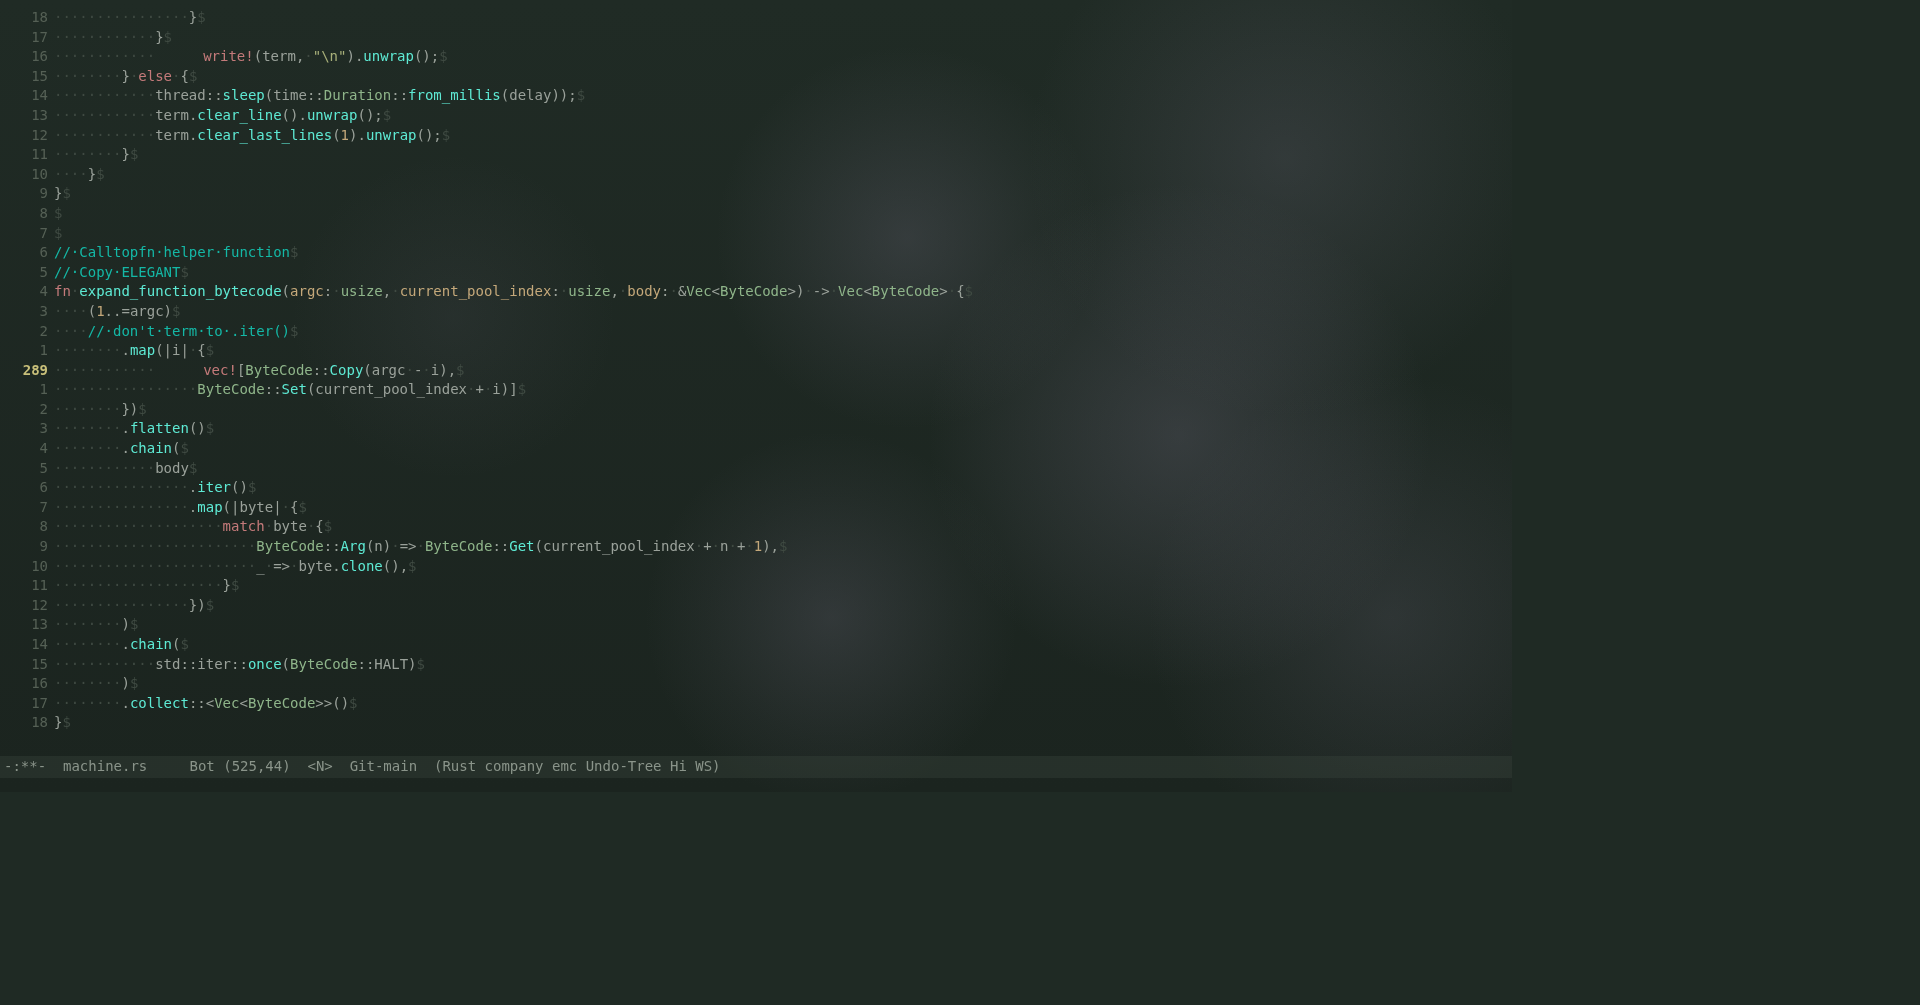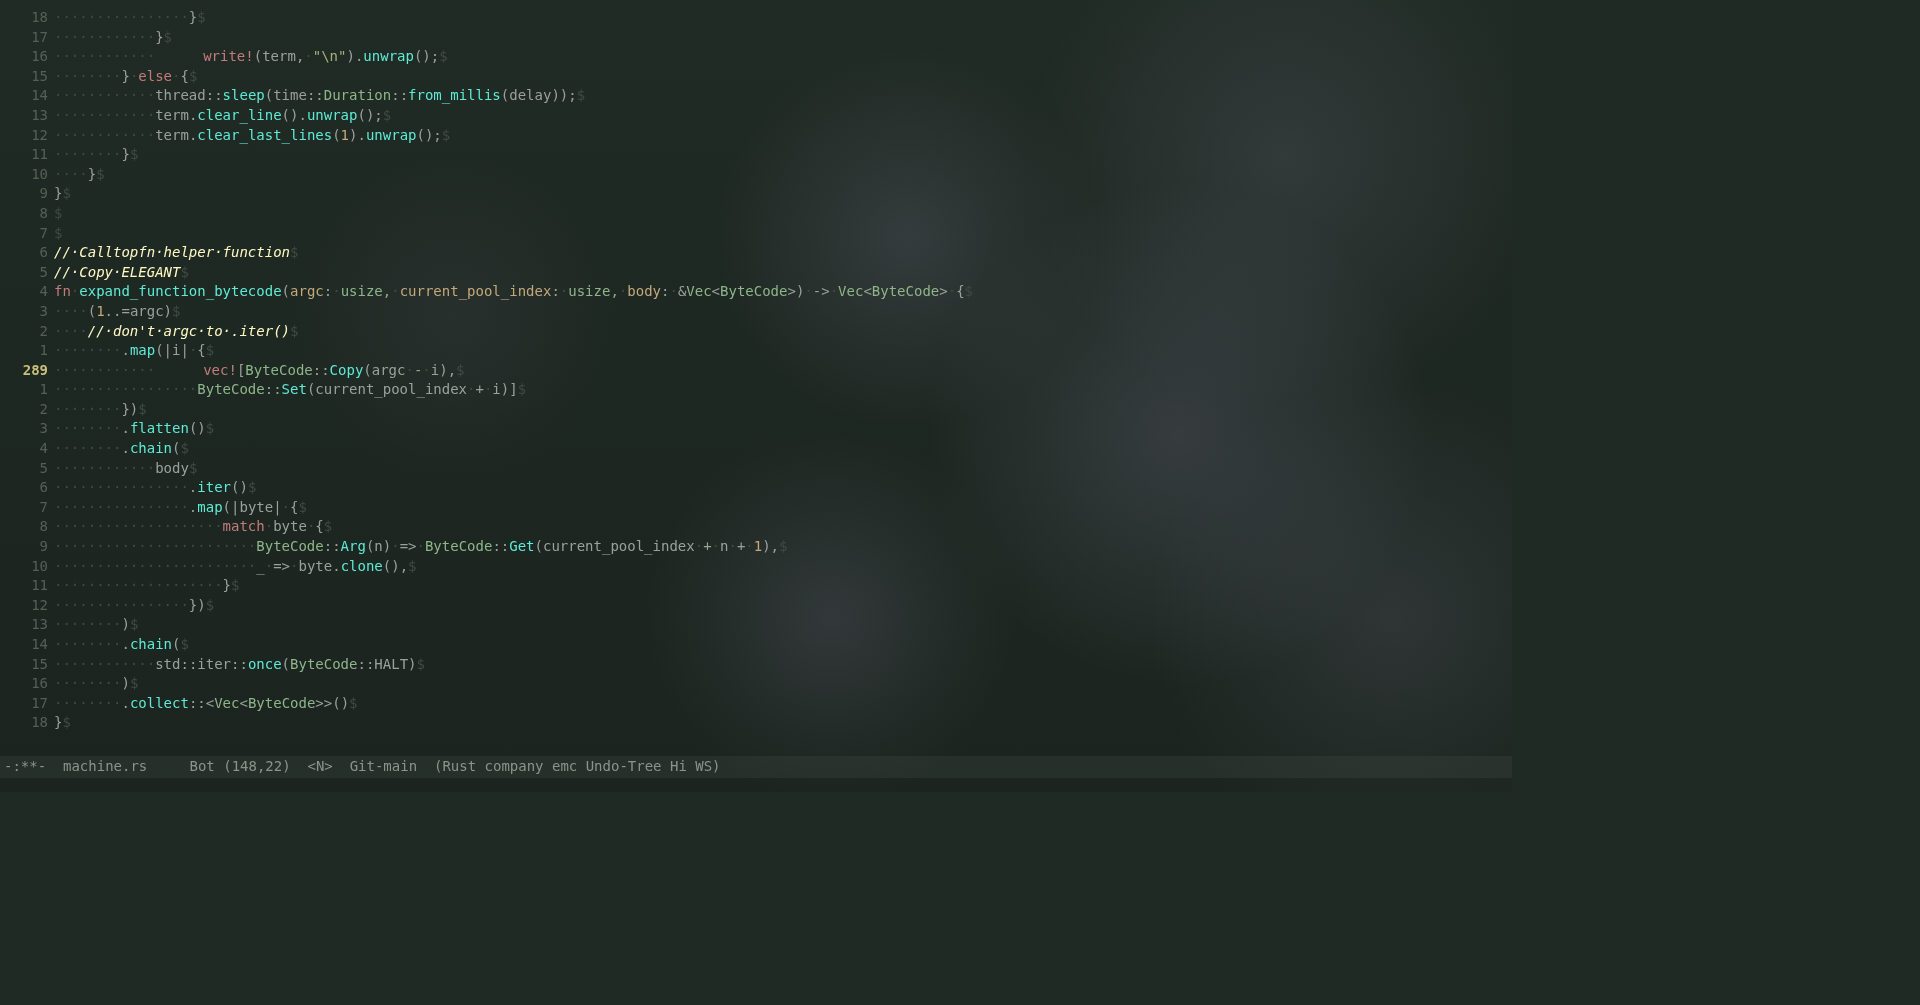--- a/index.html
+++ b/index.html
@@ -50,21 +50,21 @@
   .code { flex: 1; }
   .ws { color: #3f4a42; }
   .eol { color: #3f4a42; }
   .kw { color: #c47a7a; }
   .fn { color: #5eead4; }
   .ty { color: #8fb58a; }
   .id { color: #9aa19a; }
   .pn { color: #9aa19a; }
   .st { color: #a8b07a; }
   .nm { color: #c4a87a; }
-  .cm { color: #fef9c3; font-style: italic; }
+  .cm { color: #14b8a6; }
   .param { color: #c4a87a; }
   .macro { color: #c47a7a; margin-left: 48px; }
   .modeline {
     position: absolute;
     bottom: 14px;
     left: 0;
     right: 0;
     height: 22px;
     background: rgba(60,72,64,0.35);
     color: #8a948a;
@@ -91,21 +91,21 @@
     <div class="line"><span class="gutter">12</span><span class="code"><span class="ws">············</span><span class="id">term</span><span class="pn">.</span><span class="fn">clear_last_lines</span><span class="pn">(</span><span class="nm">1</span><span class="pn">)</span><span class="pn">.</span><span class="fn">unwrap</span><span class="pn">();</span><span class="eol">$</span></span></div>
     <div class="line"><span class="gutter">11</span><span class="code"><span class="ws">········</span><span class="pn">}</span><span class="eol">$</span></span></div>
     <div class="line"><span class="gutter">10</span><span class="code"><span class="ws">····</span><span class="pn">}</span><span class="eol">$</span></span></div>
     <div class="line"><span class="gutter">9</span><span class="code"><span class="pn">}</span><span class="eol">$</span></span></div>
     <div class="line"><span class="gutter">8</span><span class="code"><span class="eol">$</span></span></div>
     <div class="line"><span class="gutter">7</span><span class="code"><span class="eol">$</span></span></div>
     <div class="line"><span class="gutter">6</span><span class="code"><span class="cm">//·Calltopfn·helper·function</span><span class="eol">$</span></span></div>
     <div class="line"><span class="gutter">5</span><span class="code"><span class="cm">//·Copy·ELEGANT</span><span class="eol">$</span></span></div>
     <div class="line"><span class="gutter">4</span><span class="code"><span class="kw">fn</span><span class="ws">·</span><span class="fn">expand_function_bytecode</span><span class="pn">(</span><span class="param">argc</span><span class="pn">:</span><span class="ws">·</span><span class="ty">usize</span><span class="pn">,</span><span class="ws">·</span><span class="param">current_pool_index</span><span class="pn">:</span><span class="ws">·</span><span class="ty">usize</span><span class="pn">,</span><span class="ws">·</span><span class="param">body</span><span class="pn">:</span><span class="ws">·</span><span class="pn">&amp;</span><span class="ty">Vec</span><span class="pn">&lt;</span><span class="ty">ByteCode</span><span class="pn">&gt;)</span><span class="ws">·</span><span class="pn">-&gt;</span><span class="ws">·</span><span class="ty">Vec</span><span class="pn">&lt;</span><span class="ty">ByteCode</span><span class="pn">&gt;</span><span class="ws">·</span><span class="pn">{</span><span class="eol">$</span></span></div>
     <div class="line"><span class="gutter">3</span><span class="code"><span class="ws">····</span><span class="pn">(</span><span class="nm">1</span><span class="pn">..=</span><span class="id">argc</span><span class="pn">)</span><span class="eol">$</span></span></div>
-    <div class="line"><span class="gutter">2</span><span class="code"><span class="ws">····</span><span class="cm">//·don't·argc·to·.iter()</span><span class="eol">$</span></span></div>
+    <div class="line"><span class="gutter">2</span><span class="code"><span class="ws">····</span><span class="cm">//·don't·term·to·.iter()</span><span class="eol">$</span></span></div>
     <div class="line"><span class="gutter">1</span><span class="code"><span class="ws">········</span><span class="pn">.</span><span class="fn">map</span><span class="pn">(|</span><span class="id">i</span><span class="pn">|</span><span class="ws">·</span><span class="pn">{</span><span class="eol">$</span></span></div>
     <div class="line"><span class="gutter current">289</span><span class="code"><span class="ws">············</span><span class="macro">vec!</span><span class="pn">[</span><span class="ty">ByteCode</span><span class="pn">::</span><span class="fn">Copy</span><span class="pn">(</span><span class="id">argc</span><span class="ws">·</span><span class="pn">-</span><span class="ws">·</span><span class="id">i</span><span class="pn">),</span><span class="eol">$</span></span></div>
     <div class="line"><span class="gutter">1</span><span class="code"><span class="ws">·················</span><span class="ty">ByteCode</span><span class="pn">::</span><span class="fn">Set</span><span class="pn">(</span><span class="id">current_pool_index</span><span class="ws">·</span><span class="pn">+</span><span class="ws">·</span><span class="id">i</span><span class="pn">)]</span><span class="eol">$</span></span></div>
     <div class="line"><span class="gutter">2</span><span class="code"><span class="ws">········</span><span class="pn">})</span><span class="eol">$</span></span></div>
     <div class="line"><span class="gutter">3</span><span class="code"><span class="ws">········</span><span class="pn">.</span><span class="fn">flatten</span><span class="pn">()</span><span class="eol">$</span></span></div>
     <div class="line"><span class="gutter">4</span><span class="code"><span class="ws">········</span><span class="pn">.</span><span class="fn">chain</span><span class="pn">(</span><span class="eol">$</span></span></div>
     <div class="line"><span class="gutter">5</span><span class="code"><span class="ws">············</span><span class="id">body</span><span class="eol">$</span></span></div>
     <div class="line"><span class="gutter">6</span><span class="code"><span class="ws">················</span><span class="pn">.</span><span class="fn">iter</span><span class="pn">()</span><span class="eol">$</span></span></div>
     <div class="line"><span class="gutter">7</span><span class="code"><span class="ws">················</span><span class="pn">.</span><span class="fn">map</span><span class="pn">(|</span><span class="id">byte</span><span class="pn">|</span><span class="ws">·</span><span class="pn">{</span><span class="eol">$</span></span></div>
     <div class="line"><span class="gutter">8</span><span class="code"><span class="ws">····················</span><span class="kw">match</span><span class="ws">·</span><span class="id">byte</span><span class="ws">·</span><span class="pn">{</span><span class="eol">$</span></span></div>
@@ -118,17 +118,17 @@
     <div class="line"><span class="gutter">15</span><span class="code"><span class="ws">············</span><span class="id">std</span><span class="pn">::</span><span class="id">iter</span><span class="pn">::</span><span class="fn">once</span><span class="pn">(</span><span class="ty">ByteCode</span><span class="pn">::</span><span class="id">HALT</span><span class="pn">)</span><span class="eol">$</span></span></div>
     <div class="line"><span class="gutter">16</span><span class="code"><span class="ws">········</span><span class="pn">)</span><span class="eol">$</span></span></div>
     <div class="line"><span class="gutter">17</span><span class="code"><span class="ws">········</span><span class="pn">.</span><span class="fn">collect</span><span class="pn">::&lt;</span><span class="ty">Vec</span><span class="pn">&lt;</span><span class="ty">ByteCode</span><span class="pn">&gt;&gt;()</span><span class="eol">$</span></span></div>
     <div class="line"><span class="gutter">18</span><span class="code"><span class="pn">}</span><span class="eol">$</span></span></div>
   </div>
 
 <div class="modeline">
   <span>-:**-</span><span>  </span>
   <span>machine.rs</span><span>     </span>
   <span>Bot</span><span> </span>
-  <span>(148,22)</span><span>  </span>
+  <span>(525,44)</span><span>  </span>
   <span>&lt;N&gt;</span><span>  </span>
   <span>Git-main</span><span>  </span>
   <span>(Rust company emc Undo-Tree Hi WS)</span>
 </div>
 
 </body></html>

